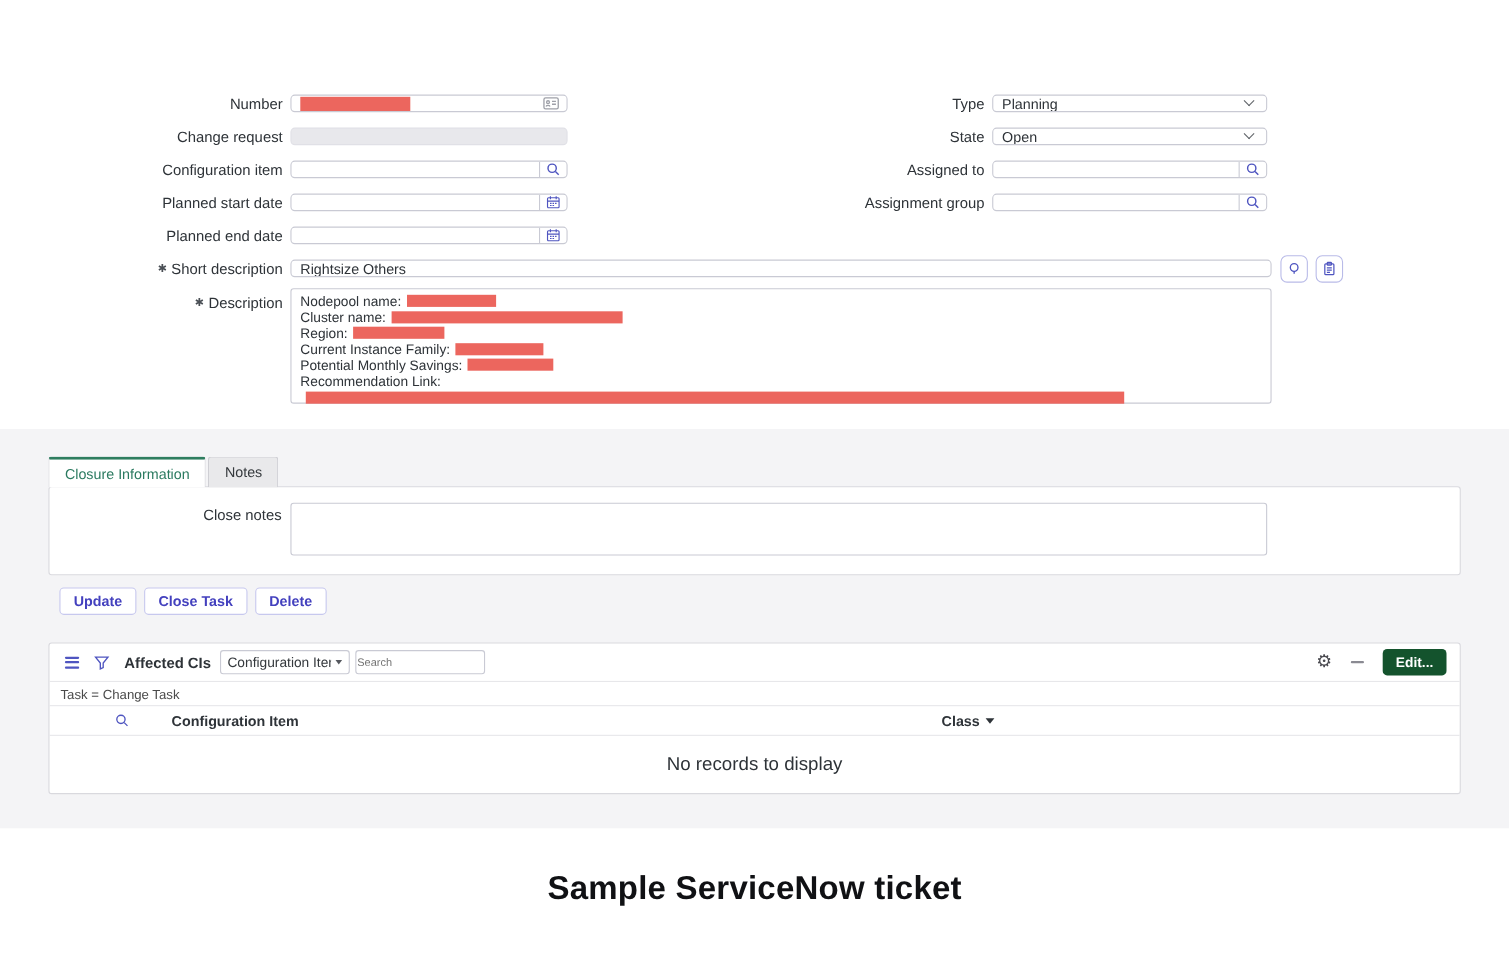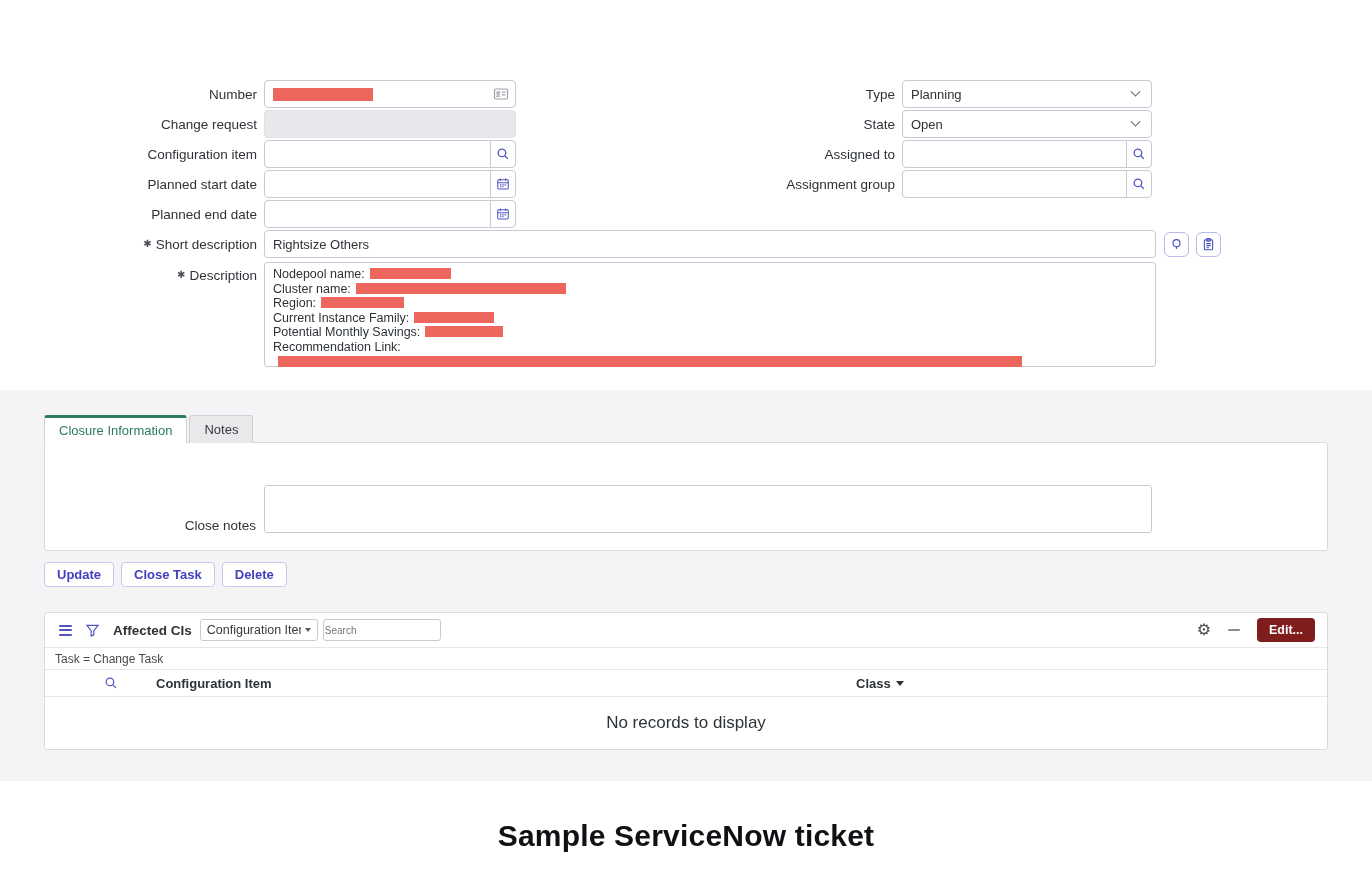--- a/index.html
+++ b/index.html
@@ -7,21 +7,21 @@
     font-family:"Liberation Sans", sans-serif; color:#2E3338; overflow:hidden; }
 
   
   .form-area { position:relative; height:390px; }
   .left-col  { position:absolute; left:67px;  top:82px; width:1160px; }
   .right-col { position:absolute; left:705px; top:82px; width:460px; }
   .frow { display:flex; align-items:center; height:24px; margin-bottom:6px; }
   .flabel { width:190px; text-align:right; font-size:13.5px; color:#2E3338;
             margin-right:7px; display:flex; justify-content:flex-end; gap:4px; white-space:nowrap; }
   .req { font-size:10px; color:#4A4F55; transform:translateY(1px); }
-  .control { height:28px; border:1px solid #C9CAD4; border-radius:4px; background:#fff;
+  .control { height:16px; border:1px solid #C9CAD4; border-radius:4px; background:#fff;
              display:flex; align-items:center; overflow:hidden; }
   .w-left { width:252px; } .w-right { width:250px; }
   .ctext { flex:1; padding:0 8px; font-size:13px; white-space:nowrap; overflow:hidden; }
   .seg { width:25px; align-self:stretch; border-left:1px solid #C9CAD4;
          display:flex; align-items:center; justify-content:center; color:#4F55C0; cursor:pointer; }
   .control.disabled { background:#E8E8EC; border-color:#E0E0E6; }
   .select { cursor:pointer; }
   .chev { width:7px; height:7px; border-right:1.6px solid #5F6368; border-bottom:1.6px solid #5F6368;
           transform:rotate(45deg) translate(-2px,-2px); margin-right:12px; flex:none; }
   .checkbox { width:15px; height:15px; border:1px solid #BBBCC6; border-radius:3px; background:#fff; cursor:pointer; }
@@ -41,25 +41,25 @@
   
   .band { background:#F4F4F6; padding:25px 0 31px; }
   .band-inner { margin:0 44px; }
   .tabs { display:flex; position:relative; z-index:2; margin-bottom:-1px; }
   .tab { height:28px; padding:0 14px; font-size:13px; display:flex; align-items:center;
          border:1px solid #CFCFD4; border-bottom:none; border-radius:3px 3px 0 0; cursor:pointer; }
   .tab.active { background:#fff; color:#2B7A60; border-top:3px solid #2E7D5F; }
   .tab.inactive { background:#E9E9EB; color:#35393D; margin-left:2px; }
   .closure-panel { position:relative; z-index:1; background:#fff; border:1px solid #D9D9DE;
                    border-radius:3px; padding:14px 0 17px; }
-  .cn-row { display:flex; align-items:flex-end;margin-top:28px; }
+  .cn-row { display:flex; align-items:flex-start; }
   .cn-label { width:211px; text-align:right; font-size:13.5px; margin-right:8px; padding-top:4px; }
   .ta { width:888px; height:48px; border:1px solid #C9CAD4; border-radius:3px; resize:none;
         font-family:inherit; font-size:13px; padding:4px 8px; }
-  .btn-row { margin-top:11px; display:flex; gap:7px; }
+  .btn-row { margin-top:11px; display:flex; gap:7px;margin-left:10px; }
   .btn { background:#fff; color:#4340BE; border:1px solid #C7C8EE; border-radius:4px;
          font-weight:bold; font-size:13px; height:25px; padding:0 12px; cursor:pointer;
          font-family:inherit; }
 
   
   .aff-panel { margin-top:25px; background:#fff; border:1px solid #D9D9DE; border-radius:3px; }
   .toolbar { height:34px; display:flex; align-items:center; padding:0 12px; gap:11px; }
   .burger { display:flex; flex-direction:column; gap:2.5px; cursor:pointer; padding:2px; }
   .burger span { width:13px; height:2px; background:#4F55C0; border-radius:1px; }
   .aff-title { font-weight:bold; font-size:13.5px; margin-left:2px; }
@@ -67,21 +67,21 @@
                 display:flex; align-items:center; padding:0 6px; gap:4px; font-size:12.5px;
                 color:#35393D; cursor:pointer; margin-left:-3px; }
   .col-select .txt { flex:1; white-space:nowrap; overflow:hidden; }
   .tri-down { width:0; height:0; border-left:3.5px solid transparent; border-right:3.5px solid transparent;
               border-top:4.5px solid #55585E; flex:none; }
   .tsearch { height:22px; width:118px; border:1px solid #C9CAD4; border-radius:3px; padding:0 1px;
              font-size:10px; font-family:inherit; margin-left:-6px; }
   .spacer { flex:1; }
   .gear { font-size:16px; color:#4A4A50; line-height:1; cursor:pointer; }
   .minus { width:12px; height:2px; background:#8A8A92; border-radius:1px; margin:0 6px; cursor:pointer; }
-  .edit-btn { background:#7f1d1d; color:#fff; font-weight:bold; font-size:12.5px; border:none;
+  .edit-btn { background:#14532d; color:#fff; font-weight:bold; font-size:12.5px; border:none;
               border-radius:4px; height:24px; padding:0 12px; cursor:pointer; font-family:inherit; }
   .cond-row { border-top:1px solid #E7E7EA; border-bottom:1px solid #E7E7EA; height:23px;
               display:flex; align-items:center; padding-left:10px; font-size:12px; color:#4A4A4A; }
   .hdr-row { display:flex; align-items:center; height:27px; border-bottom:1px solid #E7E7EA;
              font-size:13px; font-weight:bold; color:#2E3338; }
   .hdr-icon-cell { width:111px; padding-left:59px; color:#4F55C0; cursor:pointer; }
   .hdr-ci { flex:0 0 700px; cursor:pointer; }
   .hdr-class { display:flex; align-items:center; gap:5px; cursor:pointer; }
   .class-arrow { width:0; height:0; border-left:4px solid transparent; border-right:4px solid transparent;
                  border-top:5px solid #2E3338; }

